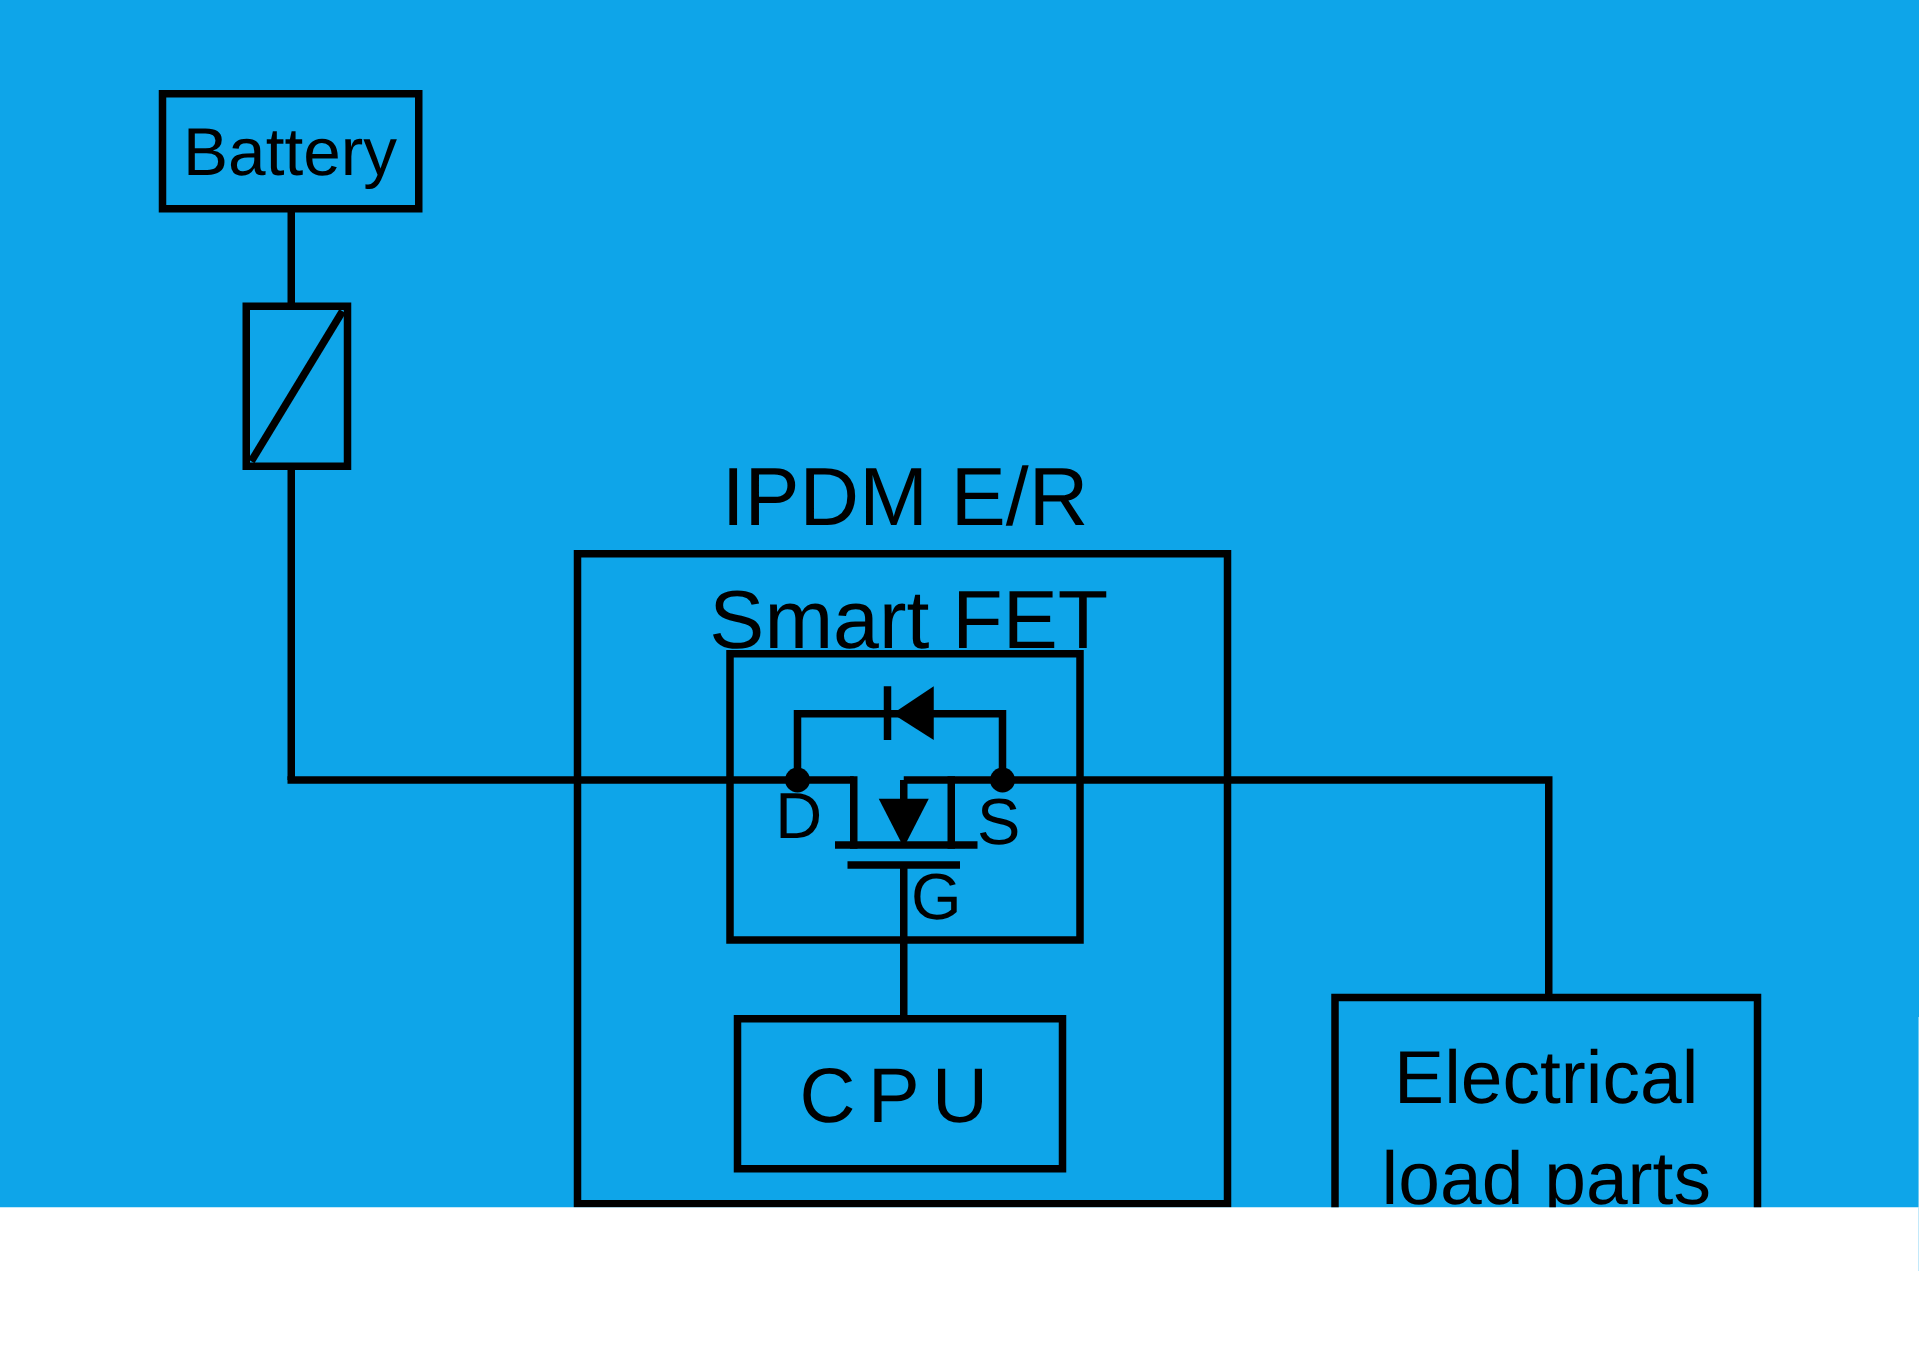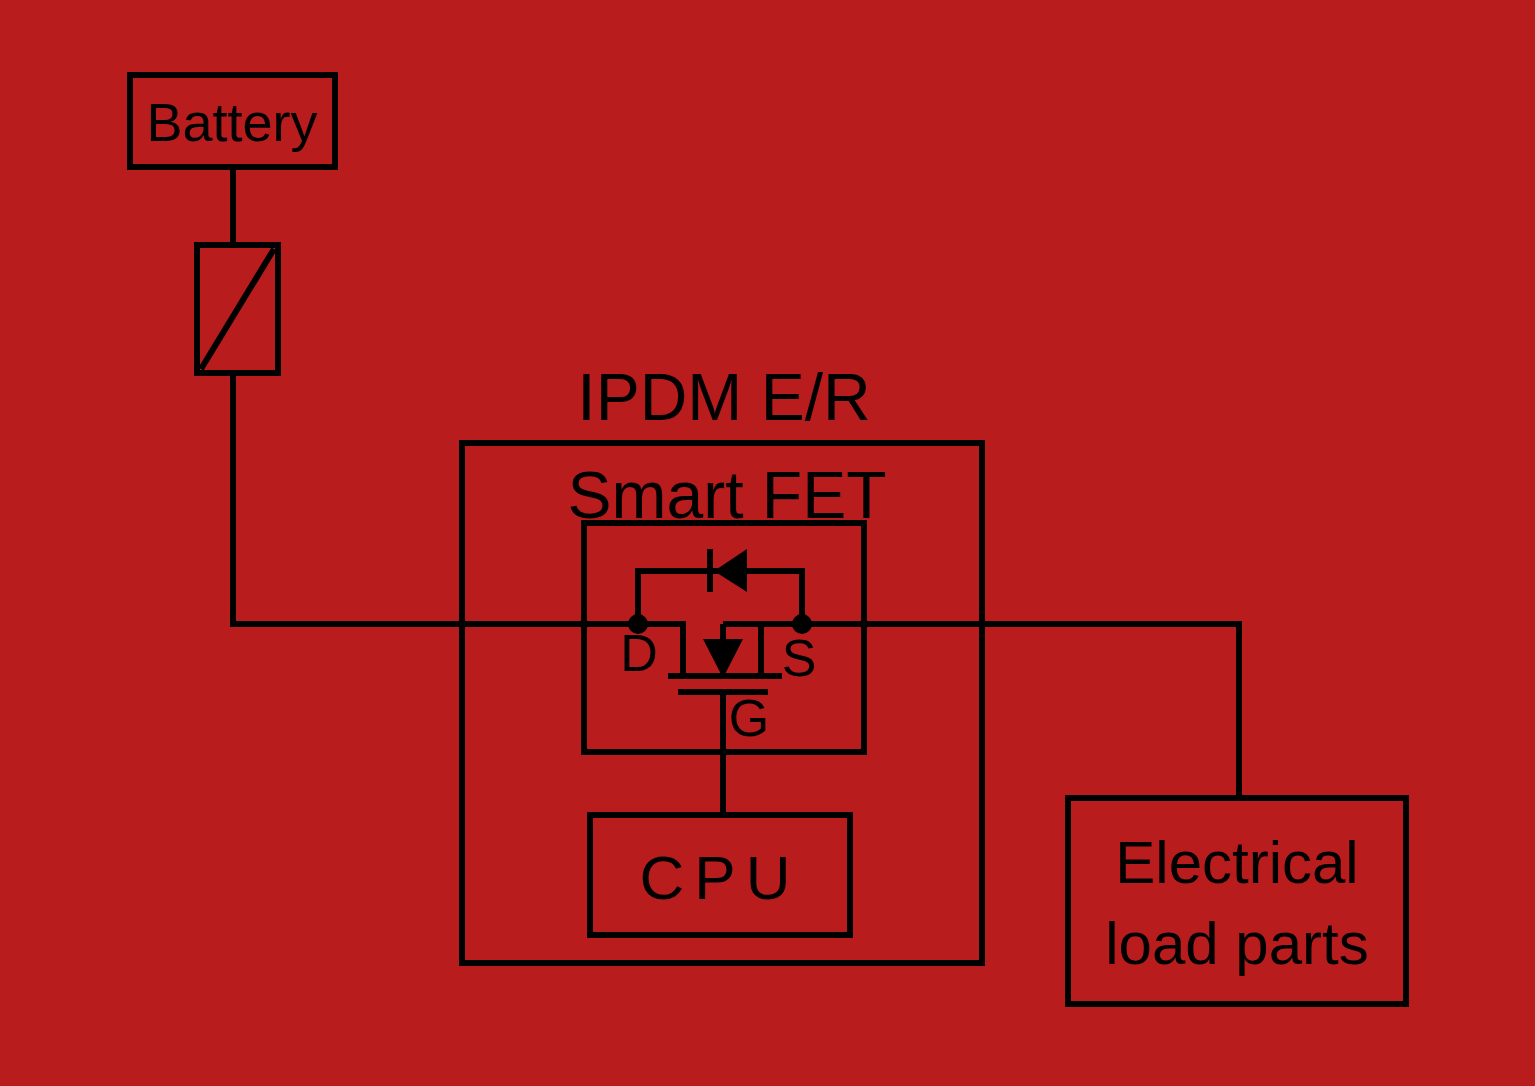--- a/index.html
+++ b/index.html
@@ -3,22 +3,22 @@
 <meta charset="utf-8">
 <style>
   html, body {
     margin: 0;
     padding: 0;
     background: #ffffff;
   }
   .canvas {
     position: relative;
     width: 1535px;
-    height: 1086px;
-    background: #b91c1c;
+    height: 966px;
+    background: #0ea5e9;
     overflow: hidden;
   }
   svg {
     display: block;
   }
   .box {
     fill: none;
     stroke: #000000;
     stroke-width: 6;
   }

